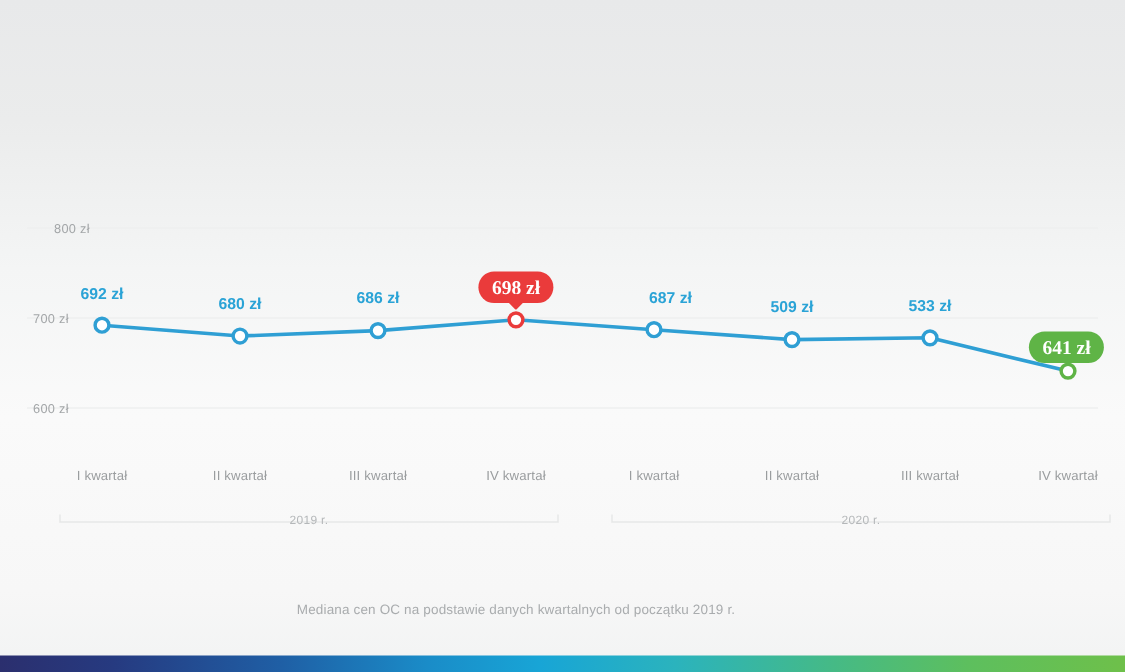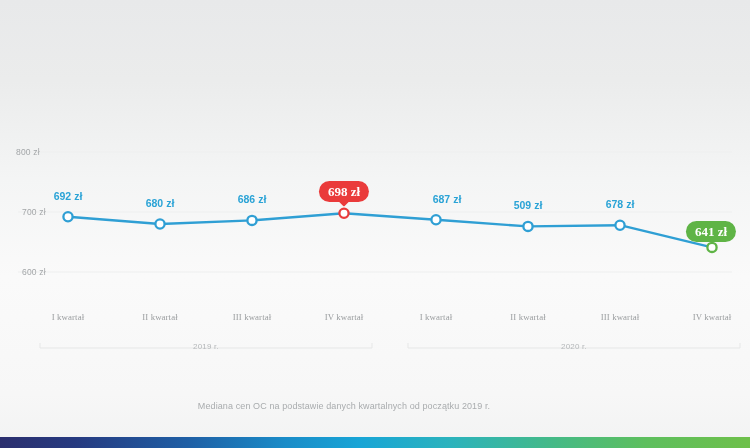--- a/index.html
+++ b/index.html
@@ -59,21 +59,20 @@
   .bubble .tail {
     position:absolute; left:50%; bottom:-3px; width:8px; height:8px;
     transform:translateX(-50%) rotate(45deg); border-radius:1px;
   }
   .bubble.red .tail   { background:#ea3b3b; }
 
   .x-cat-label {
     position:absolute; font-size:8.8px; color:#9a9d9f;
     white-space:nowrap; transform:translateX(-50%);
     letter-spacing:0.1px;
-    font-family:Liberation Serif, serif;
   }
 
   .grp-label {
     position:absolute; font-size:8px; color:#b4b7b9;
     white-space:nowrap; transform:translateX(-50%);
     background:transparent; padding:0 6px;
     letter-spacing:0.2px;
   }
 
   #footnote {
@@ -116,29 +115,29 @@
       </g>
     <g id="group-brackets">
         <path d="M40 213 L40 218 L372 218 L372 213" fill="none" stroke="#e6e7e7" stroke-width="1"></path>
         <path d="M408 213 L408 218 L740 218 L740 213" fill="none" stroke="#e6e7e7" stroke-width="1"></path>
       </g>
   </svg>
 
   <div id="y-labels">
       <div class="y-tick-label" style="left: 22px; top: 137px;">600 zł</div>
       <div class="y-tick-label" style="left: 22px; top: 77px;">700 zł</div>
-      <div class="y-tick-label" style="left: 16px; top: 17px;">800 zł</div>
+      <div class="y-tick-label" style="left: 36px; top: 17px;">800 zł</div>
     </div>
   <div id="pt-labels">
       <div class="pt-label" style="left: 68px; top: 59.8px; color: rgb(42, 163, 214);">692 zł</div>
       <div class="pt-label" style="left: 160px; top: 67px; color: rgb(42, 163, 214);">680 zł</div>
       <div class="pt-label" style="left: 252px; top: 63.4px; color: rgb(42, 163, 214);">686 zł</div>
       <div class="pt-label" style="left: 436px; top: 62.8px; color: rgb(42, 163, 214); margin-left: 11px;">687 zł</div>
       <div class="pt-label" style="left: 528px; top: 69.4px; color: rgb(42, 163, 214);">509 zł</div>
-      <div class="pt-label" style="left: 620px; top: 68.2px; color: rgb(42, 163, 214);">678 zł</div>
+      <div class="pt-label" style="left: 620px; top: 68.2px; color: rgb(42, 163, 214);">533 zł</div>
     </div>
   <div id="bubbles">
       <div class="bubble red" style="left: 344px; top: 51.2px;"><span>698 zł</span><span class="tail"></span></div>
       <div class="bubble green" style="left: 711px; top: 91.4px;"><span>641 zł</span></div>
     </div>
   <div id="x-labels">
       <div class="x-cat-label" style="left: 68px; top: 182px;">I kwartał</div>
       <div class="x-cat-label" style="left: 160px; top: 182px;">II kwartał</div>
       <div class="x-cat-label" style="left: 252px; top: 182px;">III kwartał</div>
       <div class="x-cat-label" style="left: 344px; top: 182px;">IV kwartał</div>

